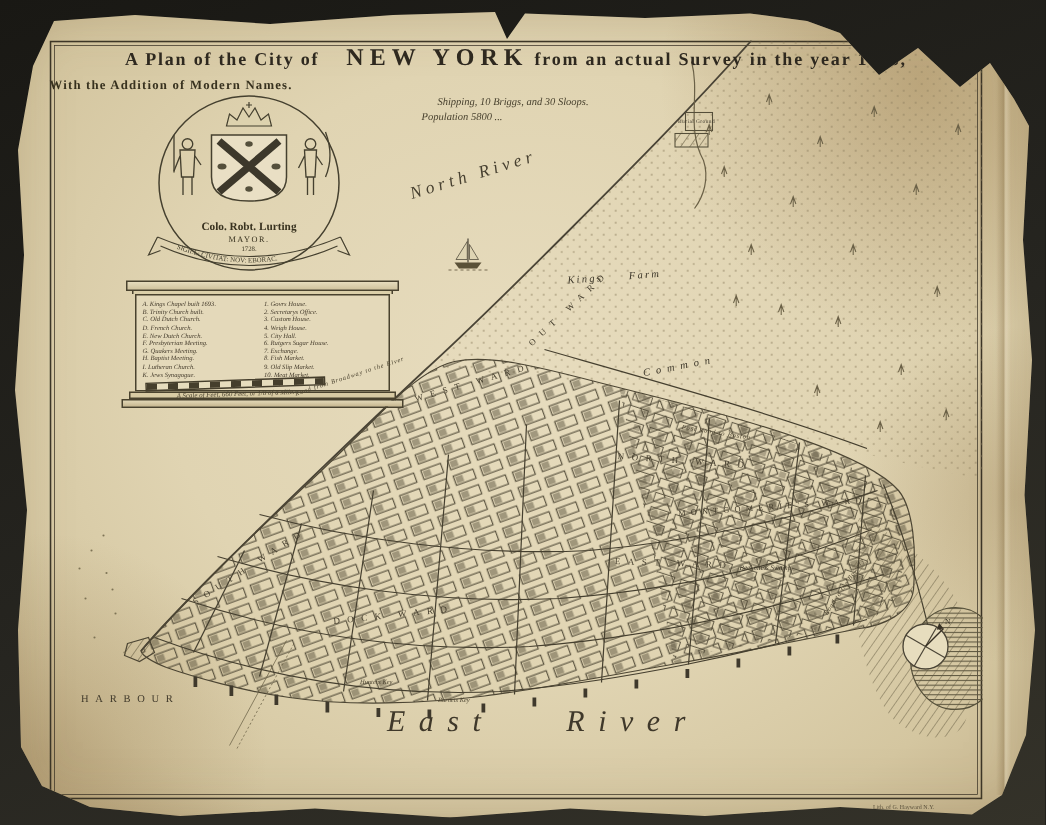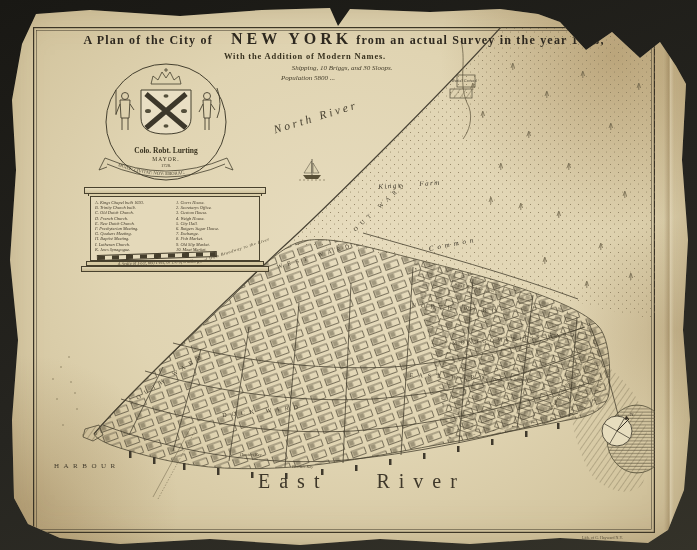--- a/index.html
+++ b/index.html
@@ -14,21 +14,21 @@
       radial-gradient(ellipse at 50% 45%, #e7dcbe 0%, #e0d4b2 48%, #d4c6a0 78%, #c2b089 100%);
     clip-path:polygon(22px 44px,36px 14px,90px 10px,180px 16px,262px 10px,330px 8px,338px 26px,350px 9px,430px 12px,500px 9px,538px 14px,560px 22px,586px 50px,612px 32px,640px 58px,660px 42px,676px 66px,686px 84px,682px 160px,688px 240px,683px 330px,690px 420px,684px 490px,668px 530px,648px 543px,560px 538px,470px 544px,380px 539px,300px 545px,210px 539px,120px 544px,60px 538px,28px 524px,14px 498px,12px 420px,18px 340px,10px 260px,16px 170px,12px 100px);}
   .paper::after{content:"";position:absolute;inset:0;pointer-events:none;
     box-shadow:inset 0 0 46px rgba(115,90,50,.35), inset 0 0 8px rgba(80,60,30,.28);}
   .crease{position:absolute;top:30px;height:500px;width:10px;pointer-events:none;
     background:linear-gradient(90deg,rgba(120,95,55,0),rgba(120,95,55,.30) 50%,rgba(245,238,215,.35) 65%,rgba(120,95,55,0));}
   .lbl{position:absolute;white-space:nowrap;transform-origin:0 0;color:#3d372a;}
   .title-line{position:absolute;left:33px;top:30px;width:622px;text-align:center;font-weight:bold;color:#2e2920;}
   .t1{font-size:12px;letter-spacing:1.2px;}
   .t-city{font-size:16px;letter-spacing:4px;margin-left:14px;}
-  .subtitle{position:absolute;left:33px;top:51px;width:544px;text-align:center;font-weight:bold;font-size:8.5px;letter-spacing:.8px;color:#38321f;}
+  .subtitle{position:absolute;left:33px;top:51px;width:544px;font-weight:bold;font-size:8.5px;letter-spacing:.8px;color:#38321f;}
   .ship-line{position:absolute;left:33px;top:64px;width:618px;text-align:center;font-style:italic;font-size:7px;color:#48412e;}
   .pop-line{position:absolute;left:33px;top:73.5px;width:550px;text-align:center;font-style:italic;font-size:7px;color:#48412e;}
   .ward{font-size:6px;letter-spacing:5px;color:#453e2e;}
   .road{font-style:italic;font-size:4.3px;letter-spacing:.6px;color:#4c4431;}
   .key{font-style:italic;font-size:4.3px;color:#4c4431;}
   
   .ped{position:absolute;left:90px;top:187px;width:170px;}
   .ped-cap{height:5px;margin:0 -6px;border:1px solid #49422e;background:linear-gradient(#e6dcbd,#cfc29c);}
   .ped-cap2{height:2px;margin:0 -2px;border-left:1px solid #49422e;border-right:1px solid #49422e;background:#dbcfa9;}
   .ped-body{border:1px solid #49422e;background:#e4d9ba;display:flex;padding:3px 2px 3px 4px;}
@@ -269,21 +269,21 @@
       <div class="scale-bar"></div>
       <div class="scale-cap">A Scale of Feet, 660 Feet, or 1/8 of a Mile.</div>
     </div>
 
     <div class="lbl" style="left:272px;top:124px;transform:rotate(-17deg);font-style:italic;font-size:11.5px;letter-spacing:3px;color:#474030;">North River</div>
     <div class="lbl" style="left:378px;top:183px;transform:rotate(-4deg);font-style:italic;font-size:7px;word-spacing:14px;letter-spacing:1.5px;">Kings Farm</div>
     <div class="lbl" style="left:428px;top:245px;transform:rotate(-11deg);font-size:7px;letter-spacing:4px;font-style:italic;">Common</div>
     <div class="lbl" style="left:452px;top:79px;font-size:3.6px;letter-spacing:.3px;">Burial Ground</div>
     <div class="lbl" style="left:493px;top:377px;font-style:italic;font-size:4.8px;">Beekmans Swamp</div>
     <div class="lbl" style="left:54px;top:462px;font-size:7px;letter-spacing:4.5px;color:#413a2b;font-family:Liberation Serif, serif;">HARBOUR</div>
-    <div class="lbl" style="left:258px;top:470px;font-size:20px;letter-spacing:9px;word-spacing:34px;color:#3f382a;">East River</div>
+    <div class="lbl" style="left:258px;top:470px;font-style:italic;font-size:20px;letter-spacing:9px;word-spacing:34px;color:#3f382a;">East River</div>
     <div class="lbl key" style="left:240px;top:452px;">Hunters Key</div>
     <div class="lbl key" style="left:292px;top:464px;">Burnets Key</div>
 
     <div class="lbl ward" style="left:352px;top:228px;transform:rotate(-43deg);">OUT WARD</div>
     <div class="lbl ward" style="left:276px;top:264px;transform:rotate(-16deg);">WEST WARD</div>
     <div class="lbl ward" style="left:412px;top:302px;transform:rotate(4deg);">NORTH WARD</div>
     <div class="lbl ward" style="left:410px;top:372px;transform:rotate(2deg);">EAST WARD</div>
     <div class="lbl ward" style="left:222px;top:412px;transform:rotate(-6deg);">DOCK WARD</div>
     <div class="lbl ward" style="left:128px;top:400px;transform:rotate(-33deg);">SOUTH WARD</div>
     <div class="lbl ward" style="left:452px;top:340px;transform:rotate(-4deg);font-size:5.5px;letter-spacing:3.5px;">MONTGOMERIE'S WARD</div>

